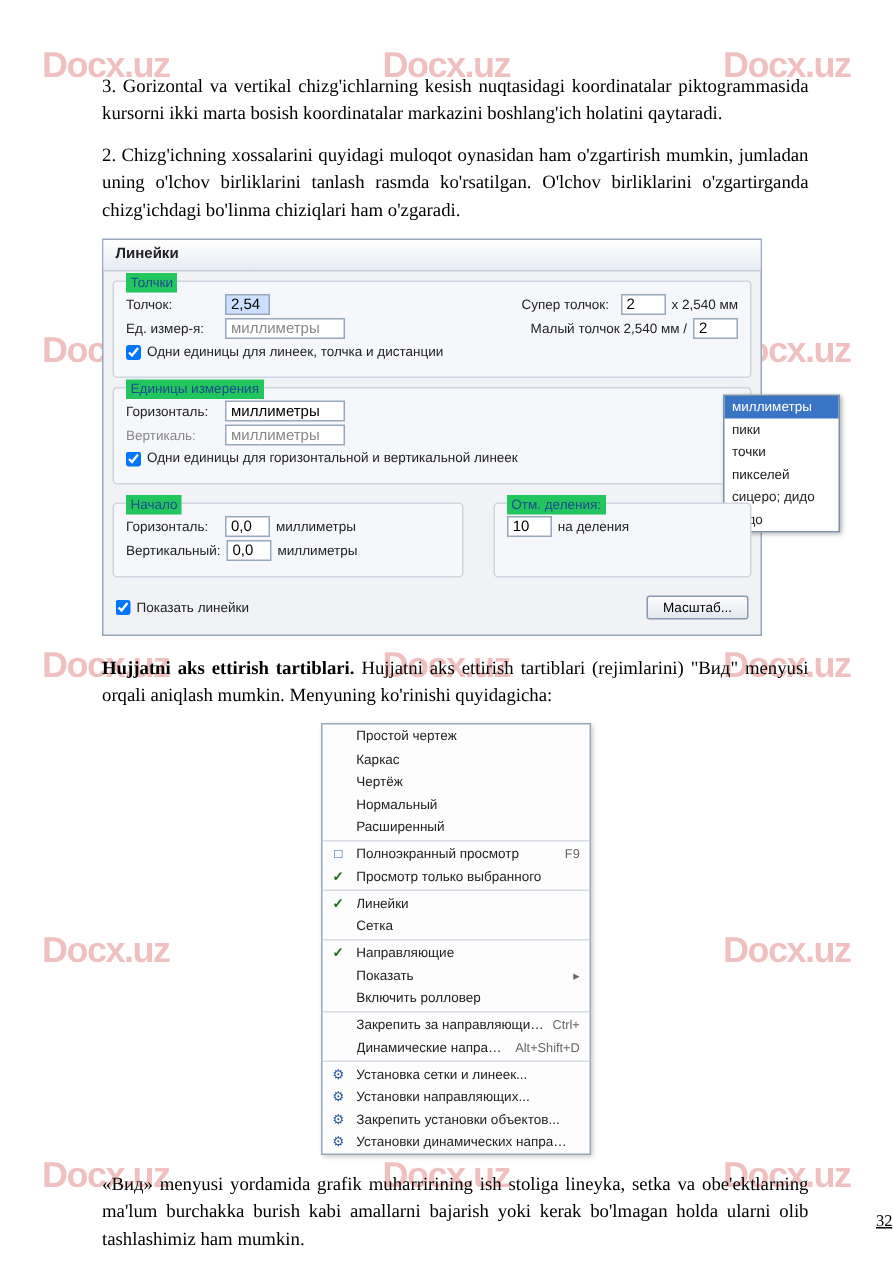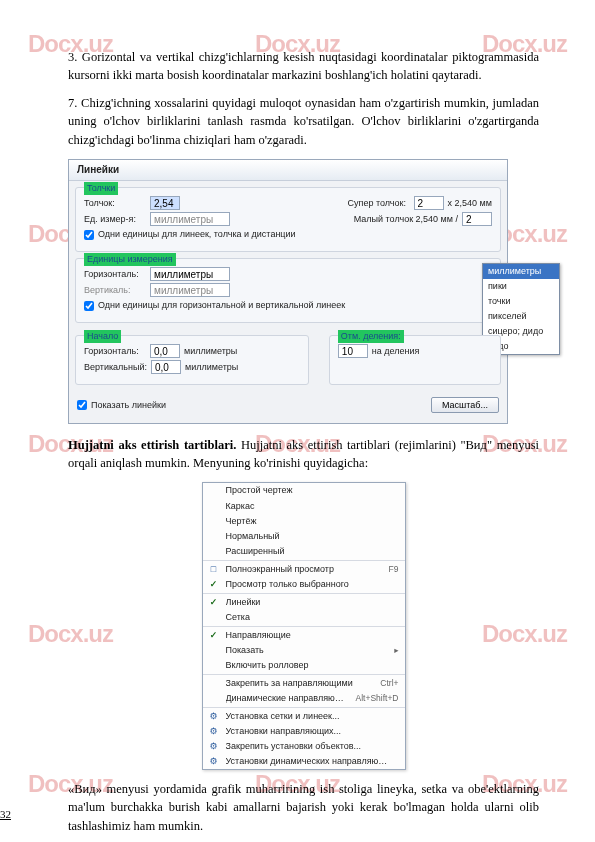--- a/index.html
+++ b/index.html
@@ -104,21 +104,21 @@
     border: 1px solid #7e8ea4;
     background: #fff;
     font-size: 9px;
     box-shadow: 1px 1px 3px rgba(0,0,0,.3);
   }
   .dropdown-pop div { padding: 1px 5px; }
   .dropdown-pop .hl { background: #3a74c4; color: #fff; }
   .d1-body { position: relative; }
 
   .menu2 {
-    width: 204px;
+    width: 180px;
     margin: 6px auto 10px auto;
     border: 1px solid #9aa8bb;
     background: #fdfdfd;
     font-family: "Segoe UI", Tahoma, sans-serif;
     font-size: 9px;
     color: #222;
     box-shadow: 1px 1px 3px rgba(0,0,0,.2);
   }
   .menu2 .mi {
     display: flex;
@@ -129,21 +129,21 @@
   .menu2 .icon-slot { width: 14px; height: 12px; display:inline-flex; align-items:center; justify-content:center; font-size:9px; color:#2a5a9c; }
   .menu2 .lbl { flex: 1; white-space: nowrap; overflow:hidden; text-overflow:ellipsis; }
   .menu2 .shc { color: #666; font-size: 8.5px; }
   .menu2 .sep { border-top: 1px solid #d6dae2; margin: 1px 0; }
   .chkmk { color:#1a6b1a; font-weight:bold; }
 
   .page-num {
     position: absolute;
     bottom: 22px;
     width: 100%;
-    text-align: left;
+    text-align: right;
     font-size: 11px;
     font-family: "Times New Roman", serif;
     text-decoration: underline;
   }
   .flexcols { display:flex; gap:8px; }
 </style>
 </head>
 <body>
 
 <div class="watermark-row wm1">
@@ -168,21 +168,21 @@
   </div>
 <div class="watermark-row wm5">
     <span>Docx.uz</span>
     <span>Docx.uz</span>
     <span>Docx.uz</span>
   </div>
 
 <div class="content">
 
   <p class="para">3. Gorizontal va vertikal chizg'ichlarning kesish nuqtasidagi koordinatalar piktogrammasida kursorni ikki marta bosish koordinatalar markazini boshlang'ich holatini qaytaradi.</p>
-  <p class="para">7. Chizg'ichning xossalarini quyidagi muloqot oynasidan ham o'zgartirish mumkin, jumladan uning o'lchov birliklarini tanlash rasmda ko'rsatilgan. O'lchov birliklarini o'zgartirganda chizg'ichdagi bo'linma chiziqlari ham o'zgaradi.</p>
+  <p class="para">2. Chizg'ichning xossalarini quyidagi muloqot oynasidan ham o'zgartirish mumkin, jumladan uning o'lchov birliklarini tanlash rasmda ko'rsatilgan. O'lchov birliklarini o'zgartirganda chizg'ichdagi bo'linma chiziqlari ham o'zgaradi.</p>
 
   <div class="dialog1">
     <div class="titlebar">Линейки</div>
     <div class="d1-body">
       <div class="group">
         <span class="group-title">Толчки</span>
         <div class="row">
           <label>Толчок:</label>
           <input class="inp spin" style="background: rgb(205, 224, 255);" value="2,54">
           <span style="flex:1"></span>

